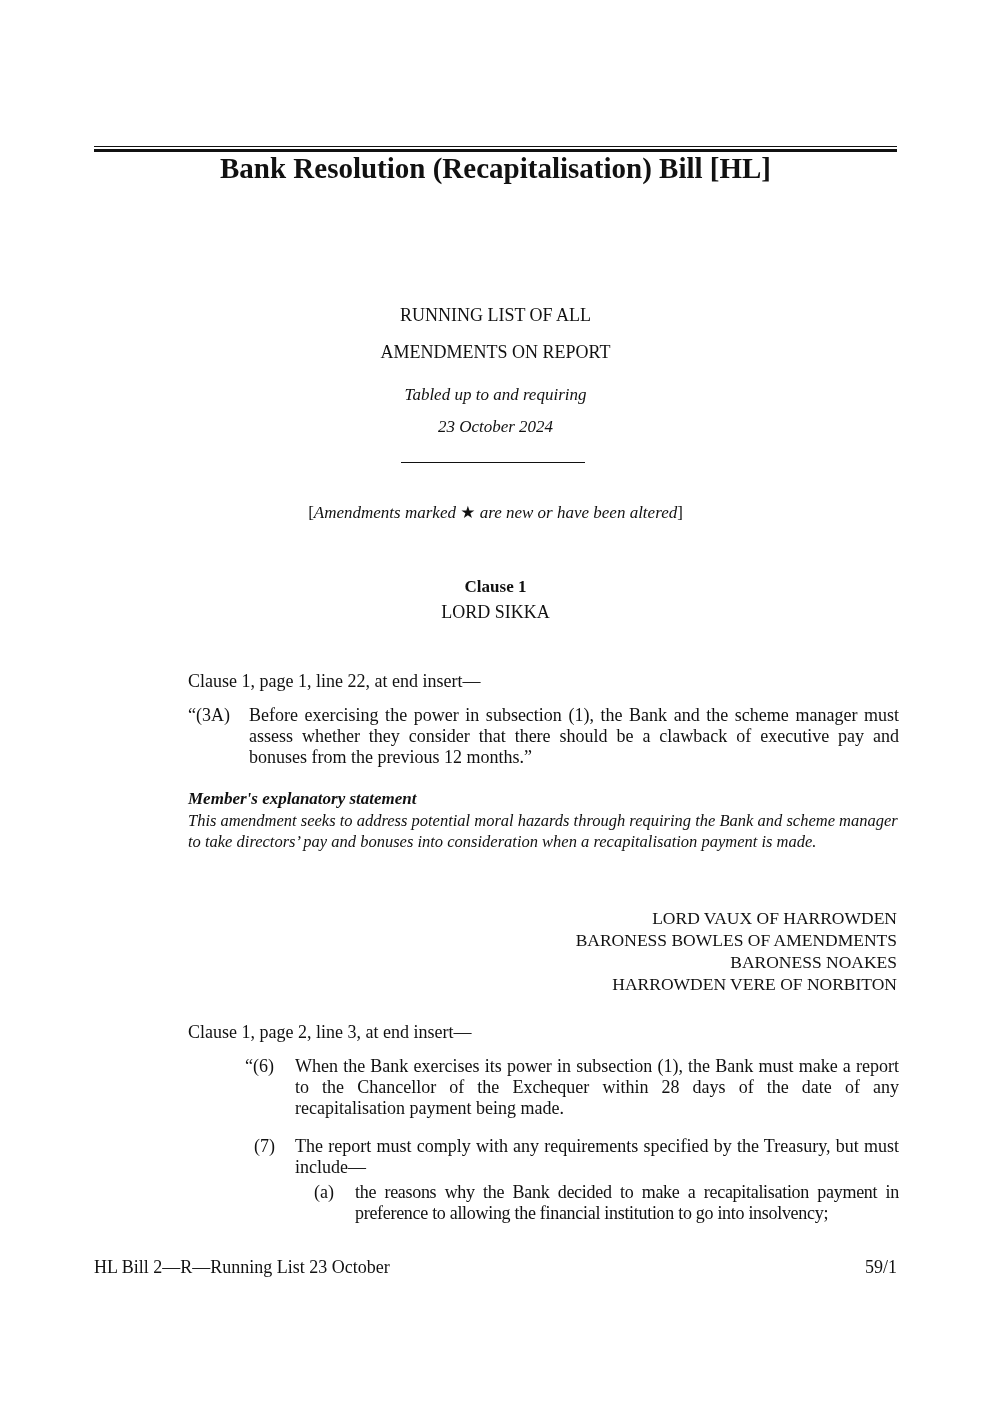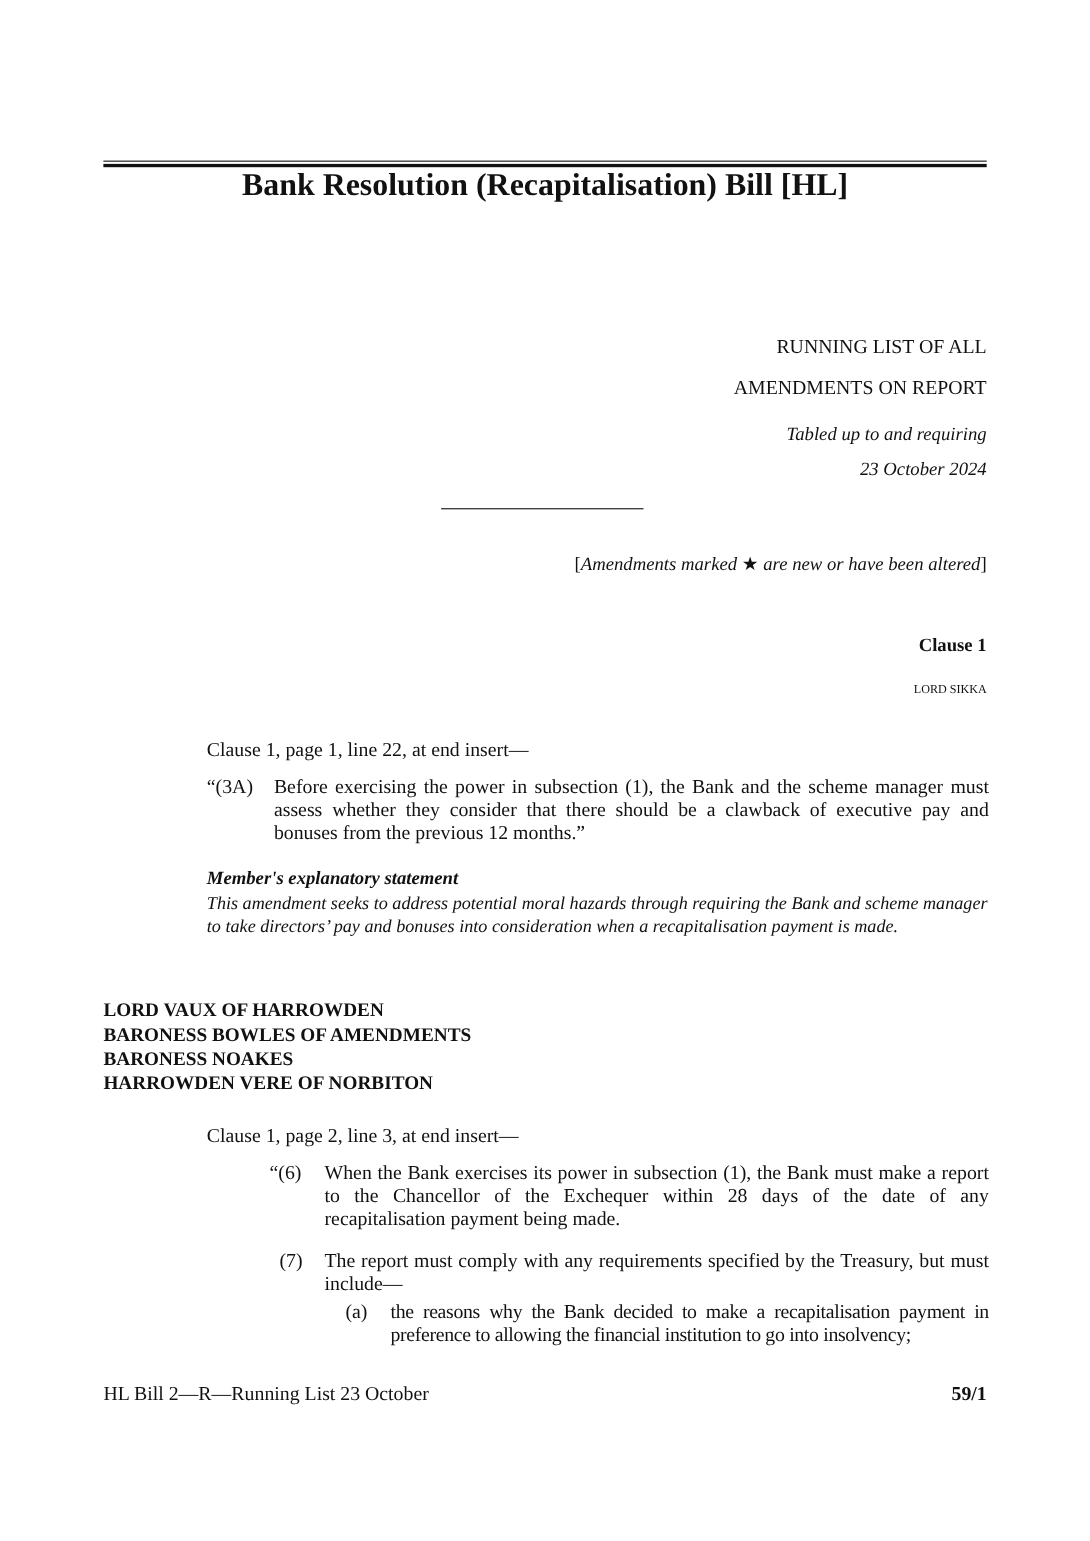--- a/index.html
+++ b/index.html
@@ -1,48 +1,48 @@
 <!DOCTYPE html>
 <html><head>
   <meta charset="utf-8">
   <style>
     html, body { margin: 0; padding: 0; background: #ffffff; }
     body { width: 991px; height: 1401px; position: relative; font-family: "Liberation Serif", "DejaVu Serif", serif; color: #111111; overflow: hidden; }
     .abs { position: absolute; }
     .title { left: 94px; width: 803px; top: 106px; text-align: center; font-weight: bold; font-size: 29px; line-height: 40px; margin-top: 42px; }
     .rule-thin { left: 94px; width: 803px; top: 146px; height: 0; border-top: 1px solid #111; }
     .rule-thick { left: 94px; width: 803px; top: 149px; height: 0; border-top: 3px solid #111; }
-    .center { left: 94px; width: 803px; text-align: right; font-size: 18px; }
+    .center { left: 94px; width: 803px; text-align: center; font-size: 18px; }
     .short-rule { left: 401px; width: 184px; top: 462px; border-top: 1px solid #111; }
     .ital { font-style: italic; }
     .body18 { font-size: 18px; line-height: 21px; }
     .expl-head { left: 188px; top: 789px; font-style: italic; font-weight: bold; font-size: 17px; }
     .expl-text { left: 188px; top: 810px; width: 712px; font-style: italic; font-size: 16.5px; line-height: 21px; }
-    .names { left: 94px; width: 803px; top: 907px; text-align: left; font-size: 17.5px; line-height: 22px; font-weight: bold; }
+    .names { left: 94px; width: 803px; top: 907px; text-align: right; font-size: 17.5px; line-height: 22px; }
     .footer { top: 1257px; font-size: 18px; }
   </style>
 </head>
 <body>
 
 <div class="abs title">Bank Resolution (Recapitalisation) Bill [HL]</div>
 <div class="abs rule-thin"></div>
 <div class="abs rule-thick"></div>
 
 <div class="abs center" style="top:305px;">RUNNING LIST OF ALL</div>
 <div class="abs center" style="top:342px;">AMENDMENTS ON REPORT</div>
 <div class="abs center ital" style="top:385px; font-size:17px;">Tabled up to and requiring</div>
 <div class="abs center ital" style="top:417px; font-size:17px;">23 October 2024</div>
 <div class="abs short-rule"></div>
 
 <div class="abs center" style="top:502px; font-size:17px;">
   <span>[</span><span class="ital">Amendments marked </span><span>★</span><span class="ital"> are new or have been altered</span><span>]</span>
 </div>
 
 <div class="abs center" style="top:577px; font-weight:bold; font-size:17px;">Clause 1</div>
-<div class="abs center" style="top:621px; font-size:11px;">LORD SIKKA</div>
+<div class="abs center" style="top:602px; font-size:18px;">LORD SIKKA</div>
 
 <div class="abs body18" style="left:188px; top:671px;">Clause 1, page 1, line 22, at end insert—</div>
 <div class="abs body18" style="left:188px; top:705px;">“(3A)</div>
 <div class="abs body18" style="left:249px; top:705px; width:650px; text-align:justify;">Before exercising the power in subsection (1), the Bank and the scheme manager must assess whether they consider that there should be a clawback of executive pay and bonuses from the previous 12 months.”</div>
 
 <div class="abs expl-head">Member's explanatory statement</div>
 <div class="abs expl-text">This amendment seeks to address potential moral hazards through requiring the Bank and scheme manager to take directors’ pay and bonuses into consideration when a recapitalisation payment is made.</div>
 
 <div class="abs names">
   <div>LORD VAUX OF HARROWDEN</div>
@@ -55,13 +55,13 @@
 <div class="abs body18" style="left:245px; top:1056px;">“(6)</div>
 <div class="abs body18" style="left:295px; top:1056px; width:604px; text-align:justify;">When the Bank exercises its power in subsection (1), the Bank must make a report to the Chancellor of the Exchequer within 28 days of the date of any recapitalisation payment being made.</div>
 
 <div class="abs body18" style="left:254px; top:1136px;">(7)</div>
 <div class="abs body18" style="left:295px; top:1136px; width:604px; text-align:justify;">The report must comply with any requirements specified by the Treasury, but must include—</div>
 
 <div class="abs body18" style="left:314px; top:1182px;">(a)</div>
 <div class="abs body18" style="left:355px; top:1182px; width:544px; text-align:justify; letter-spacing:-0.3px;">the reasons why the Bank decided to make a recapitalisation payment in preference to allowing the financial institution to go into insolvency;</div>
 
 <div class="abs footer" style="left:94px;">HL Bill 2—R—Running List 23 October</div>
-<div class="abs footer" style="right:94px;font-weight:bold;">59/1</div>
+<div class="abs footer" style="right:94px;">59/1</div>
 
 </body></html>

